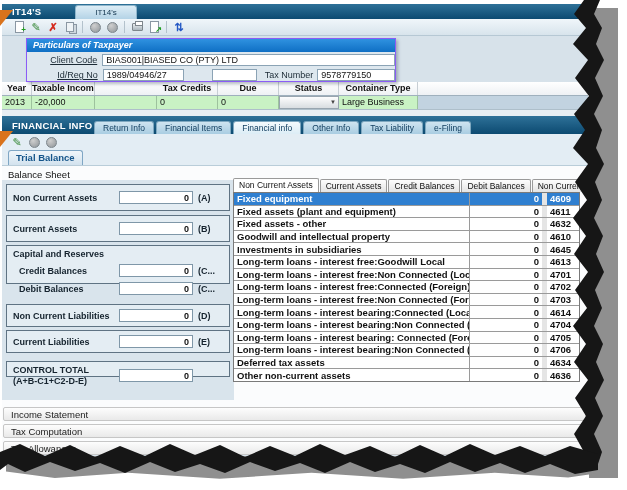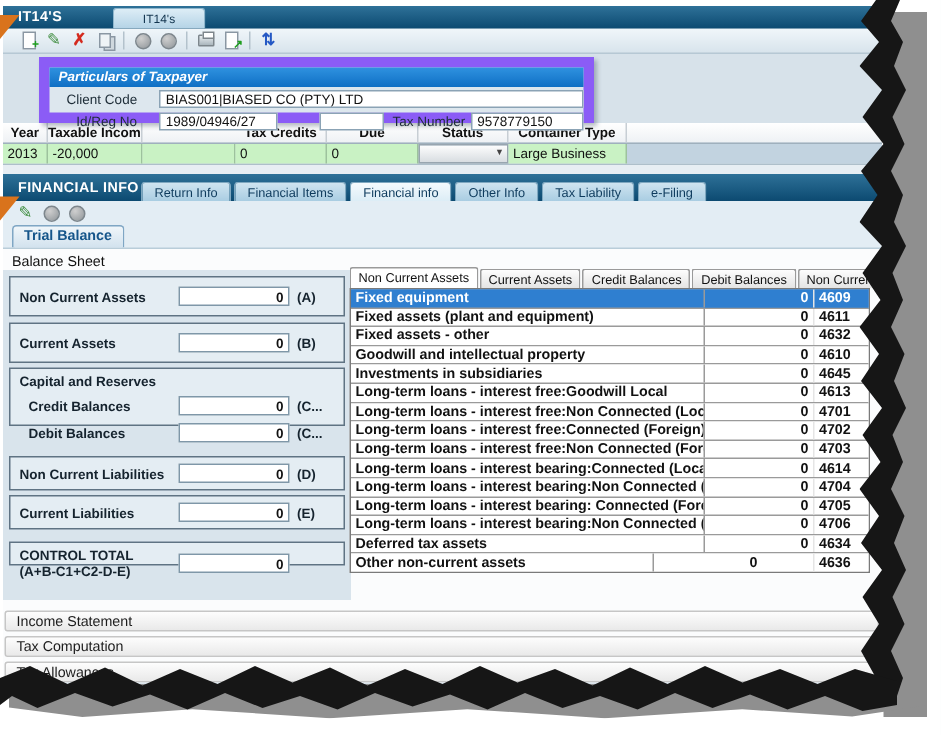--- a/index.html
+++ b/index.html
@@ -39,25 +39,25 @@
   .ico.redx { color:#d42a1e; font-weight:bold; font-size:11px; }
   .copy-shape { width:8px; height:10px; background:#eef3f6; border:1px solid #8a97a3; box-shadow:3px 2px 0 -1px #cfd8de, 3px 2px 0 0 #8a97a3; }
   .circle { width:11px; height:11px; border-radius:50%; background:radial-gradient(circle at 35% 30%,#cfcfcf,#8f9599); border:1px solid #7d868c; }
   .printer-shape { width:11px; height:8px; background:linear-gradient(#e8edf0,#aab6bd); border:1px solid #7d868c; border-radius:1px; position:relative; }
   .printer-shape::before { content:""; position:absolute; left:2px; top:-3px; width:6px; height:3px; background:#fff; border:1px solid #7d868c; }
   .ico.sync { color:#2458c4; font-weight:bold; font-size:11px; }
   .tsep { width:1px; height:12px; background:#b3c2cc; margin:0 2px; }
 
   .content-top { position:relative; height:46px; background:#d7e2ea; }
   .tp-panel { position:absolute; left:24px; top:2px; width:370px; height:44px; background:#dde7ee;
-              border:7px solid #8b5cf6; box-shadow:2px 2px 3px rgba(70,85,100,.4); }
+              border:1px solid #8b5cf6; box-shadow:2px 2px 3px rgba(70,85,100,.4); }
   .tp-header { height:13px; background:linear-gradient(#2f92e0,#0f6fc4); color:#fff; font-size:9px;
                font-weight:bold; font-style:italic; padding:1px 0 0 6px; }
   .tp-row { display:flex; align-items:center; height:14px; margin-top:1px; }
-  .tp-label { width:78px; text-align:right; padding-right:15px; font-size:9px; color:#1c2b36; }
+  .tp-label { width:78px; text-align:right; padding-right:5px; font-size:9px; color:#1c2b36;text-decoration:underline; }
   .fld { background:#fff; border:1px solid #8ba3b5; height:12px; font-size:9px; color:#111; padding:0 3px; line-height:11px; overflow:hidden; white-space:nowrap; }
   .fld.client { width:304px; }
   .fld.reg1 { width:84px; } .fld.reg2 { width:46px; margin-left:28px; }
   .tp-label2 { width:58px; text-align:right; padding-right:4px; font-size:9px; color:#1c2b36; margin-left:4px; }
   .fld.taxnum { width:80px; }
 
   
   .sg-head { display:flex; height:14px; background:linear-gradient(#ffffff,#eef1f4); border-bottom:1px solid #9fb0bd; }
   .sg-hcell { font-size:9px; font-weight:bold; color:#111; text-align:center; line-height:13px;
               border-right:1px solid #c7ced4; overflow:hidden; white-space:nowrap; }
@@ -96,26 +96,26 @@
 
   
   .detail { position:absolute; left:231px; top:12px; width:347px; }
   .dtabs { display:flex; align-items:flex-end; height:14px; }
   .dtab { height:13px; padding:0 5px; margin-right:1px; background:linear-gradient(#fdfdfd,#e4e4e4);
           border:1px solid #9a9a9a; border-bottom:none; border-radius:2px 2px 0 0;
           font-size:8.5px; color:#111; line-height:12px; white-space:nowrap; }
   .dtab.active { background:#fff; height:14px; position:relative; z-index:1; }
   .dgrid { height:190px; border:1px solid #7a7a7a; background:#fff; display:flex; flex-direction:column; }
   .drow { flex:1; display:flex; border-bottom:1px solid #9a9a9a; background:#fff; align-items:center; }
-  .drow:last-child { border-bottom:none;gap:34px; }
+  .drow:last-child { border-bottom:none; }
   .drow .dlabel { flex:1; font-size:9.5px; font-weight:bold; color:#111; padding-left:3px; overflow:hidden; white-space:nowrap; }
   .drow .dvalue { width:73px; align-self:stretch; display:flex; align-items:center; justify-content:flex-end;
                   border-left:1px solid #9a9a9a; font-size:9.5px; font-weight:bold; color:#111; padding-right:3px; }
   .drow .dcode { width:37px; align-self:stretch; display:flex; align-items:center;
-                 border-left:1px solid #e5e5e5; font-size:9.5px; font-weight:bold; color:#111; padding-left:3px; }
+                 border-left:5px solid #e5e5e5; font-size:9.5px; font-weight:bold; color:#111; padding-left:3px; }
   .drow.selected, .drow.selected .dlabel, .drow.selected .dvalue, .drow.selected .dcode { background:#2f7fd0; color:#fff; }
 
   
   .accordion { position:absolute; left:1px; width:583px; height:14px;
                background:linear-gradient(#fdfdfd,#e9e9e9); border:1px solid #c6c6c6; border-radius:2px;
                font-size:9.5px; color:#1c1c1c; line-height:13px; padding-left:7px; }
   .bottom-strip { position:absolute; left:0; top:289px; width:586px; height:163px; background:#d9e4ec; }
 </style>
 </head>
 <body>

